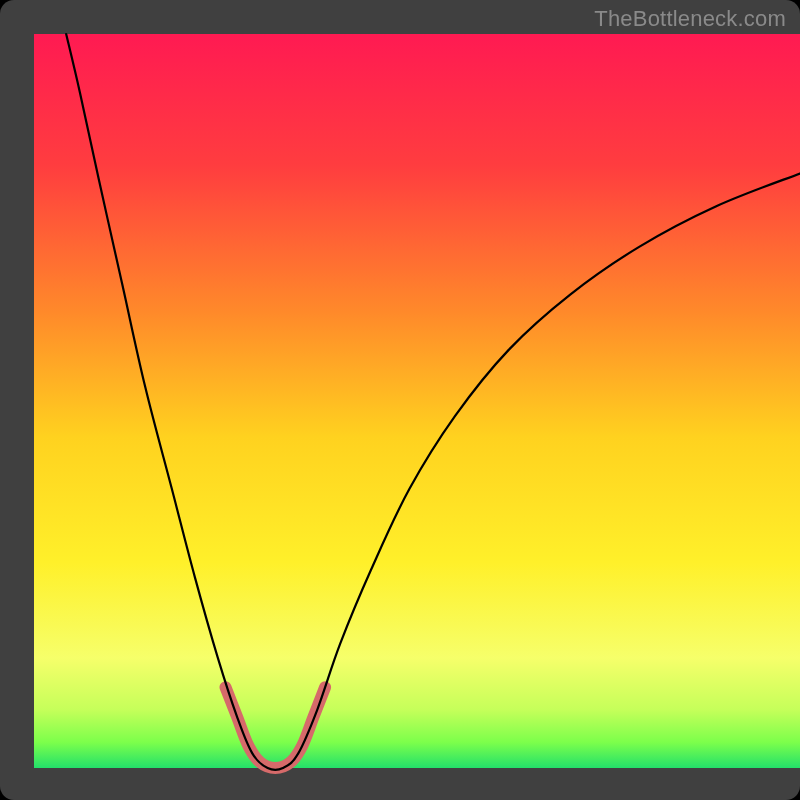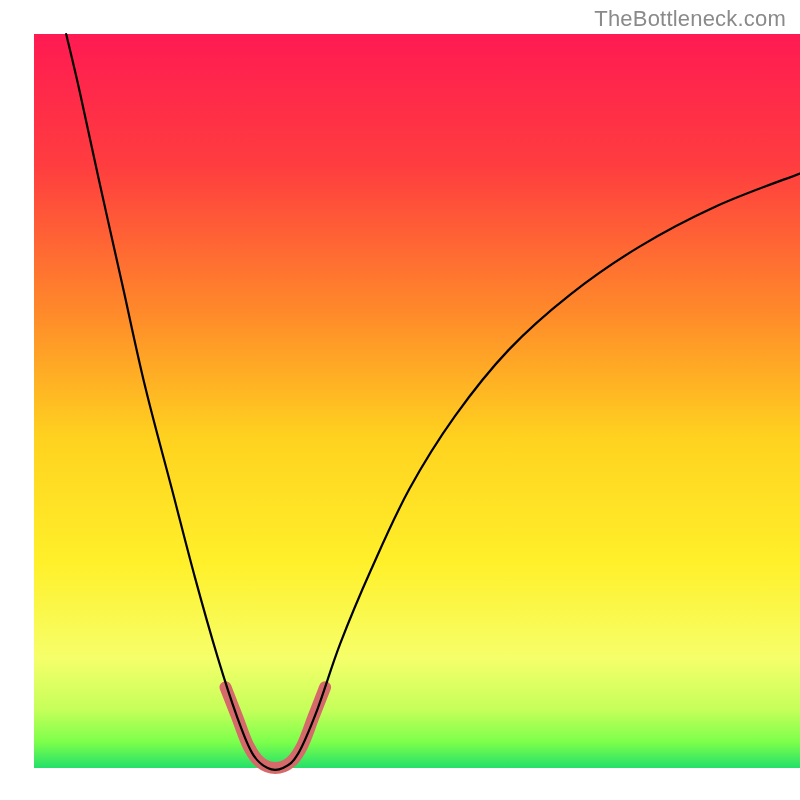--- a/index.html
+++ b/index.html
@@ -8,21 +8,22 @@
     width: 800px;
     height: 800px;
     background: #000;
     overflow: hidden;
     font-family: Arial, Helvetica, sans-serif;
   }
   .stage {
     position: relative;
     width: 800px;
     height: 800px;
-    background: #ffffff;
+    background: #404040;
+    border-radius: 14px;
   }
   .watermark {
     position: absolute;
     top: 6px;
     right: 14px;
     color: #8a8a8a;
     font-size: 22px;
     font-weight: 400;
     letter-spacing: 0.2px;
     z-index: 10;

